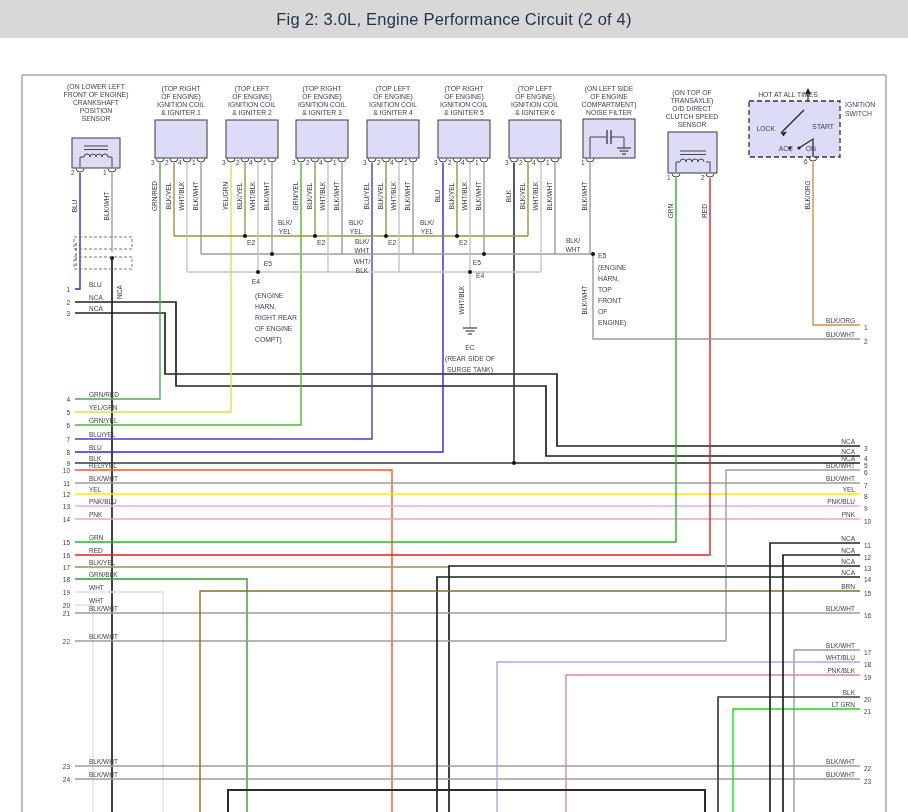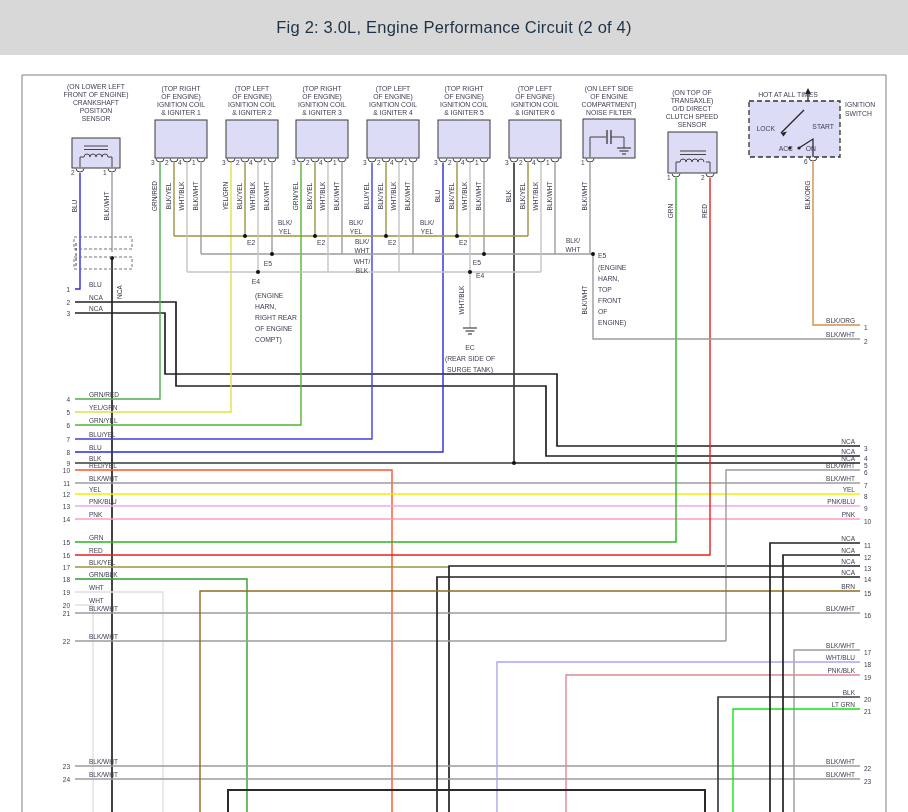--- a/index.html
+++ b/index.html
@@ -1,18 +1,18 @@
 <!DOCTYPE html>
 <html><head>
 <meta charset="utf-8">
 <style>
   html,body{margin:0;padding:0;background:#ffffff;}
   #root{position:relative;width:908px;height:812px;overflow:hidden;background:#fff;
         font-family:"Liberation Sans", sans-serif;}
-  #titlebar{position:absolute;left:0;top:0;width:908px;height:55px;background:#d8d8d8;
+  #titlebar{position:absolute;left:0;top:0;width:908px;height:38px;background:#d8d8d8;
             display:flex;align-items:center;justify-content:center;z-index:2;}
   #titlebar .t{font-size:16.5px;color:#1e3147;letter-spacing:0.2px;}
   svg{position:absolute;left:0;top:0;}
   svg text{font-family:"Liberation Sans", sans-serif;}
 </style>
 </head>
 <body>
 
 <div id="root">
   <div id="titlebar">

